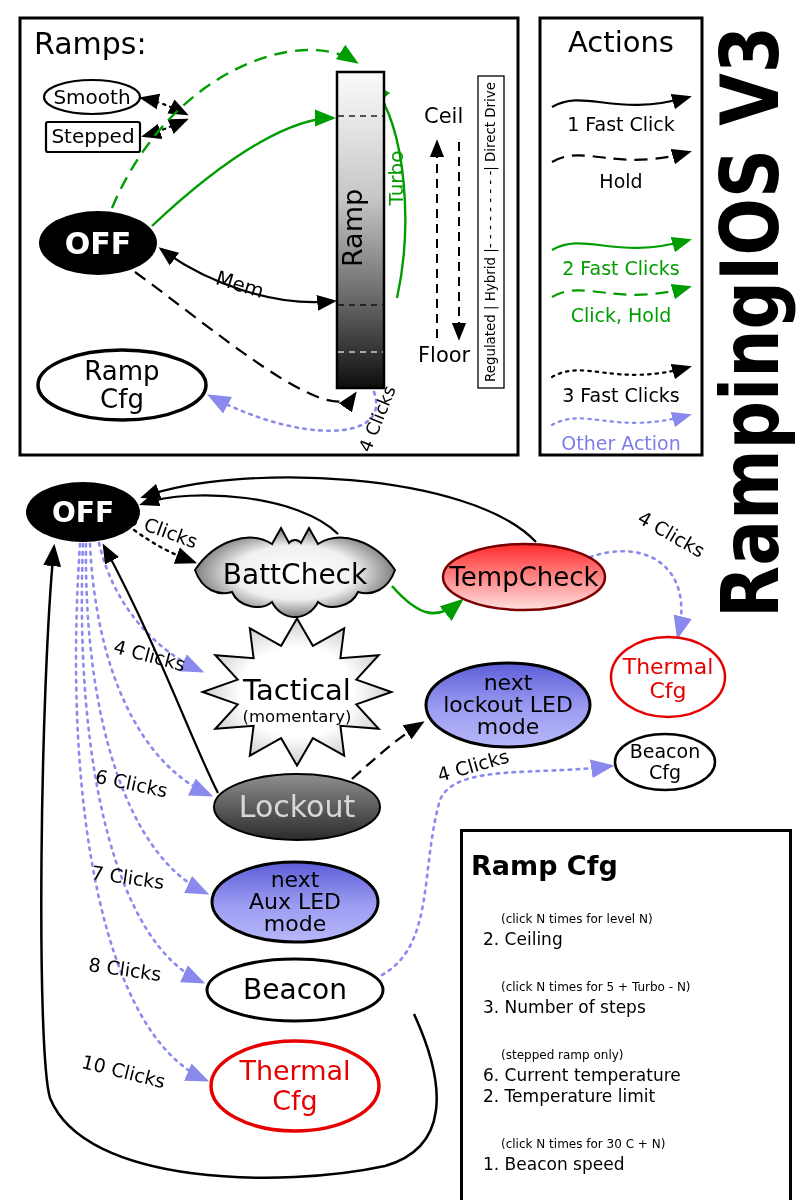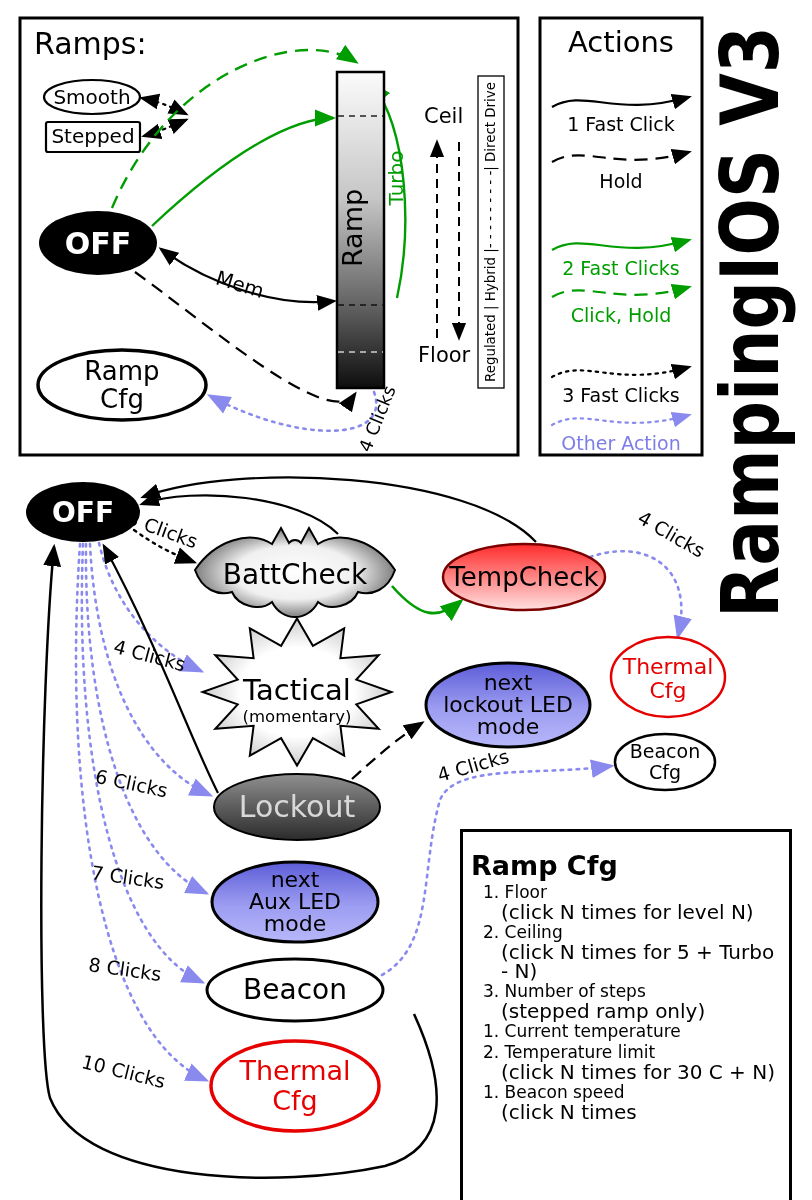--- a/index.html
+++ b/index.html
@@ -1,21 +1,21 @@
 <!DOCTYPE html>
 <html><head>
 <meta charset="utf-8">
 <style>
   html,body{margin:0;padding:0;background:#fff;}
   .canvas{position:relative;width:812px;height:1200px;background:#fff;font-family:"DejaVu Sans",sans-serif;overflow:hidden;}
   .canvas svg{position:absolute;left:0;top:0;font-family:"DejaVu Sans",sans-serif;}
   .config-box{position:absolute;left:460px;top:829px;width:332px;height:379px;border:3px solid #000;box-sizing:border-box;padding:18px 8px;background:#fff;}
   .cfg-heading{font-size:27px;font-weight:bold;line-height:32px;color:#000;}
   .cfg-title{font-size:17px;line-height:21px;padding-left:12px;color:#000;}
-  .cfg-sub{font-size:20px;line-height:19px;padding-left:30px;color:#000;}
+  .cfg-sub{font-size:12px;line-height:19px;padding-left:30px;color:#000;margin-top:28px;}
   .cfg-sub2{font-size:16px;line-height:19px;padding-left:36px;color:#000;}
 </style>
 </head>
 <body>
 
 <div class="canvas">
 
 <svg width="812" height="1200" viewBox="0 0 812 1200">
   <defs>
     <marker id="aB" viewBox="0 0 10 8" refX="8.5" refY="4" markerWidth="9" markerHeight="7.5" orient="auto">
@@ -194,34 +194,33 @@
   <text x="295" y="999" font-size="28" text-anchor="middle" fill="#000">Beacon</text>
 
   <ellipse cx="295" cy="1086" rx="84" ry="45" fill="#fff" stroke="#e60000" stroke-width="3.5"></ellipse>
   <text x="295" y="1080" font-size="27" text-anchor="middle" fill="#e60000">Thermal</text>
   <text x="295" y="1110" font-size="27" text-anchor="middle" fill="#e60000">Cfg</text>
 </svg>
 
 <div class="config-box">
   <div class="cfg-heading">Ramp Cfg</div>
   <div class="cfg-item">
-    <div class="cfg-title">1. Floor</div>
     <div class="cfg-sub">(click N times for level N)</div>
   </div>
   <div class="cfg-item">
     <div class="cfg-title">2. Ceiling</div>
     <div class="cfg-sub">(click N times for 5 + Turbo - N)</div>
   </div>
   <div class="cfg-item">
     <div class="cfg-title">3. Number of steps</div>
     <div class="cfg-sub">(stepped ramp only)</div>
   </div>
 
   <div class="cfg-item">
-    <div class="cfg-title">1. Current temperature</div>
+    <div class="cfg-title">6. Current temperature</div>
   </div>
   <div class="cfg-item">
     <div class="cfg-title">2. Temperature limit</div>
     <div class="cfg-sub">(click N times for 30 C + N)</div>
   </div>
 
   <div class="cfg-item">
     <div class="cfg-title">1. Beacon speed</div>
     <div class="cfg-sub">(click N times</div>
   </div>

